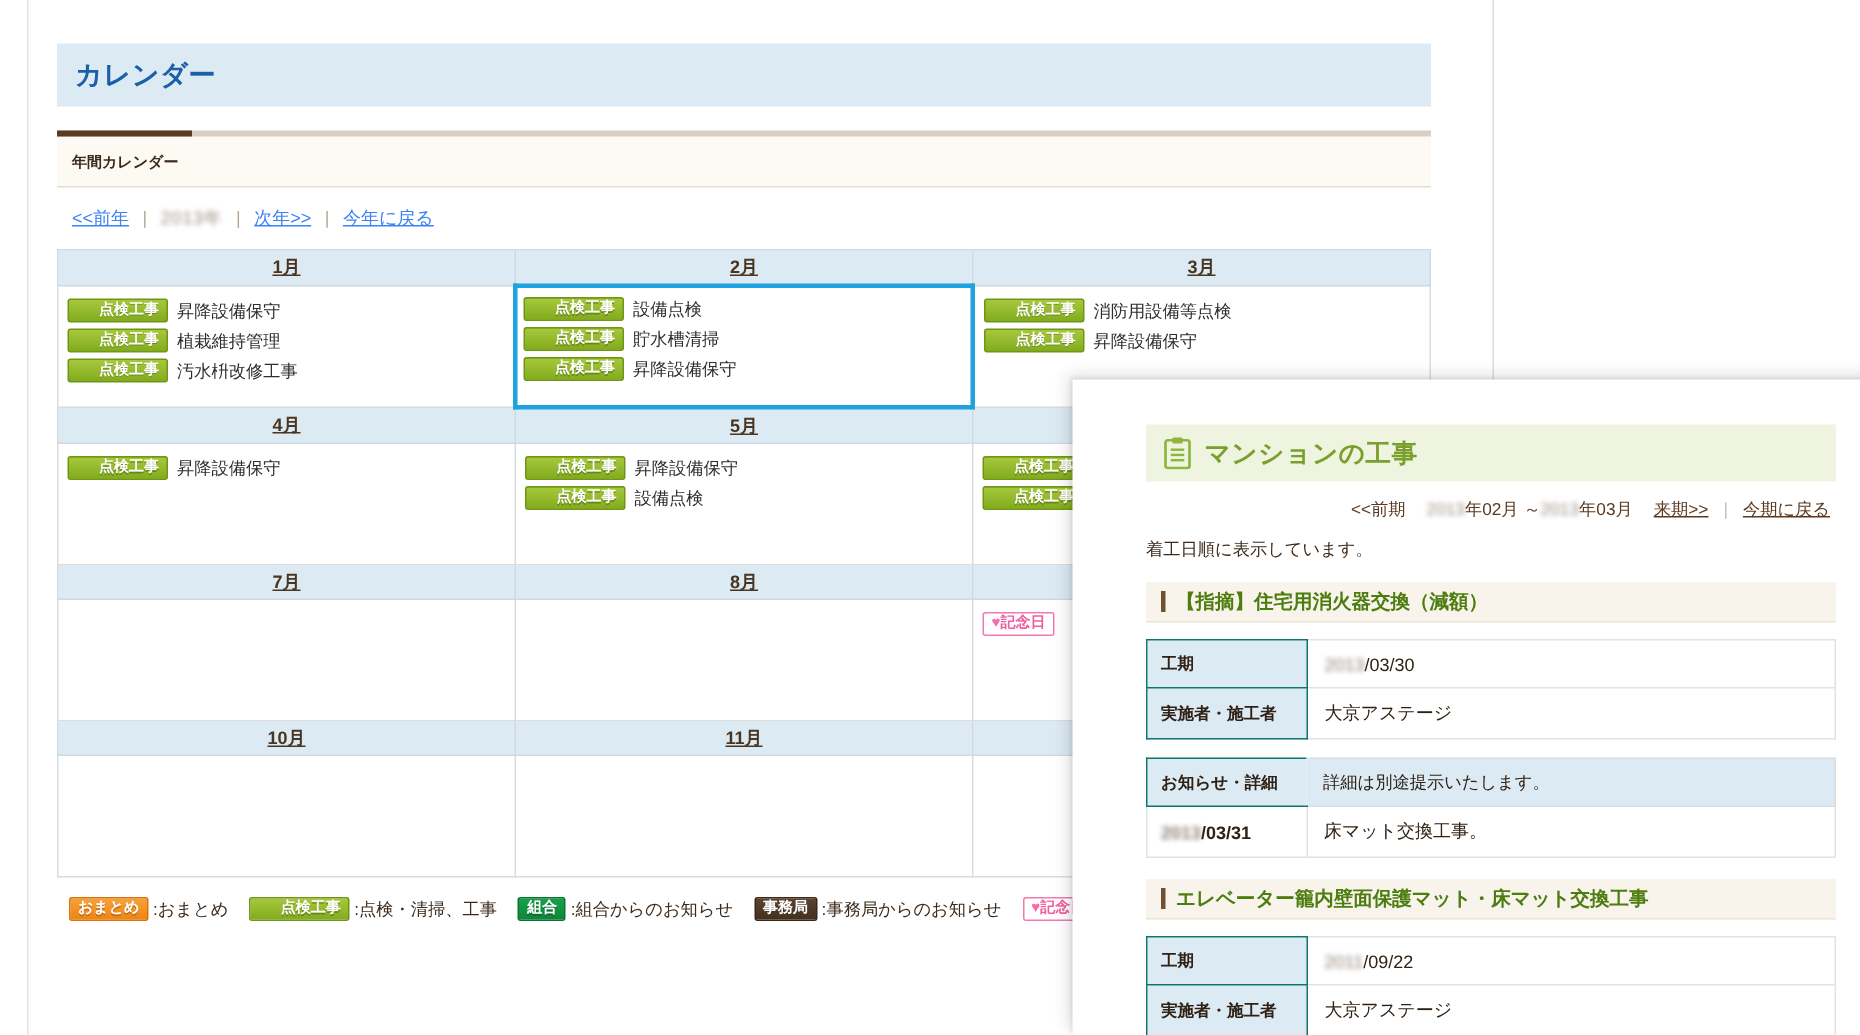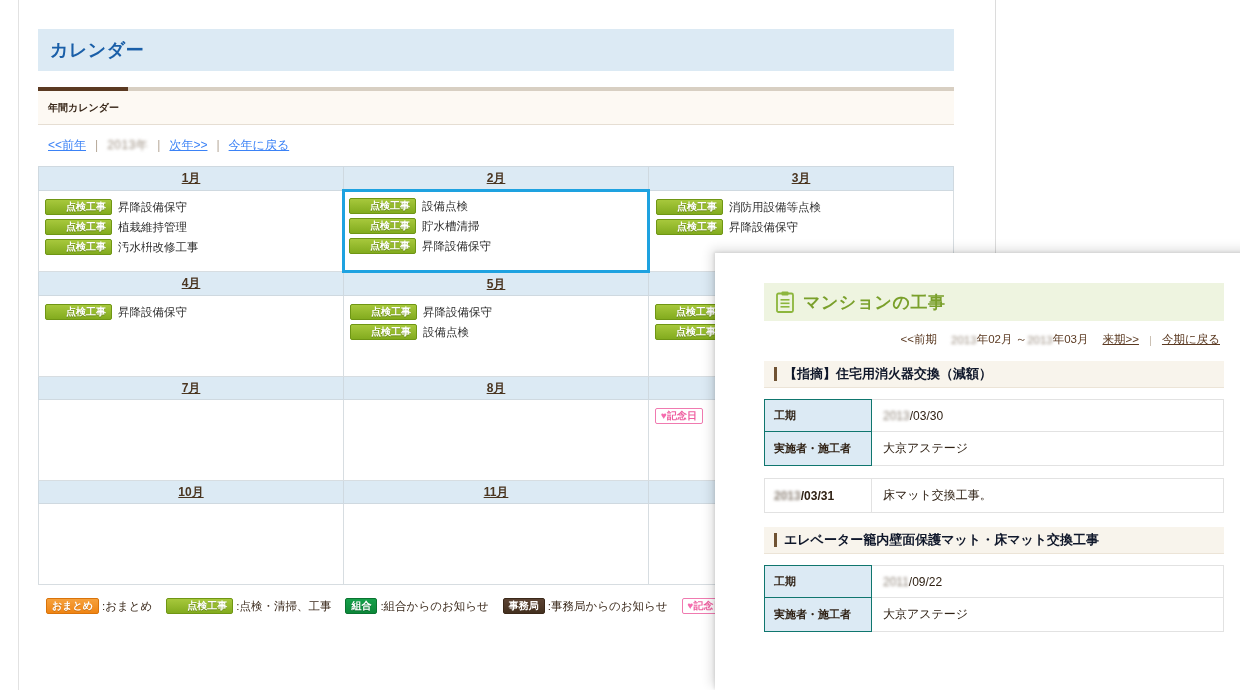--- a/index.html
+++ b/index.html
@@ -276,21 +276,21 @@
     box-sizing: border-box;
     border-bottom: 1px solid #ece4d7;
     gap: 7px;
   }
   .work-head .tick {
     width: 3px; height: 14px; background: #6f5233; display: inline-block;
   }
   .work-head-text {
     font-size: 13px;
     font-weight: bold;
-    color: #0f172a;
+    color: #4d7c0f;
   }
 
   .ov-table {
     margin-top: 11px;
     width: 100%;
     border-collapse: collapse;
     table-layout: fixed;
   }
   .ov-table th {
     width: 88px;
@@ -511,20 +511,21 @@
         <span class="blurred-year">2013</span>
         <span>年02月 ～ </span>
         <span class="blurred-year">2013</span>
         <span>年03月</span>
         <span class="spacer"></span>
         <a>来期&gt;&gt;</a>
         <span class="vbar">|</span>
         <a>今期に戻る</a>
       </div>
 
+      <div class="ov-note">着工日順に表示しています。</div>
 
       <div id="works-container">
           <div class="work-head">
             <span class="tick"></span>
             <span class="work-head-text">【指摘】住宅用消火器交換（減額）</span>
           </div>
           <table class="ov-table">
             <tbody>
               <tr>
                 <th>工期</th>
@@ -532,20 +533,24 @@
               </tr>
               <tr>
                 <th>実施者・施工者</th>
                 <td>大京アステージ</td>
               </tr>
             </tbody>
           </table>
           <div class="gap-block"></div>
           <table class="ov-table" style="margin-top: 0px;">
             <tbody>
+              <tr class="info-row">
+                <th>お知らせ・詳細</th>
+                <td>詳細は別途提示いたします。</td>
+              </tr>
               <tr>
                 <th class="date-th"><span class="blur-d">2013</span>/03/31</th>
                 <td>床マット交換工事。</td>
               </tr>
             </tbody>
           </table>
           <div class="work-head">
             <span class="tick"></span>
             <span class="work-head-text">エレベーター籠内壁面保護マット・床マット交換工事</span>
           </div>

